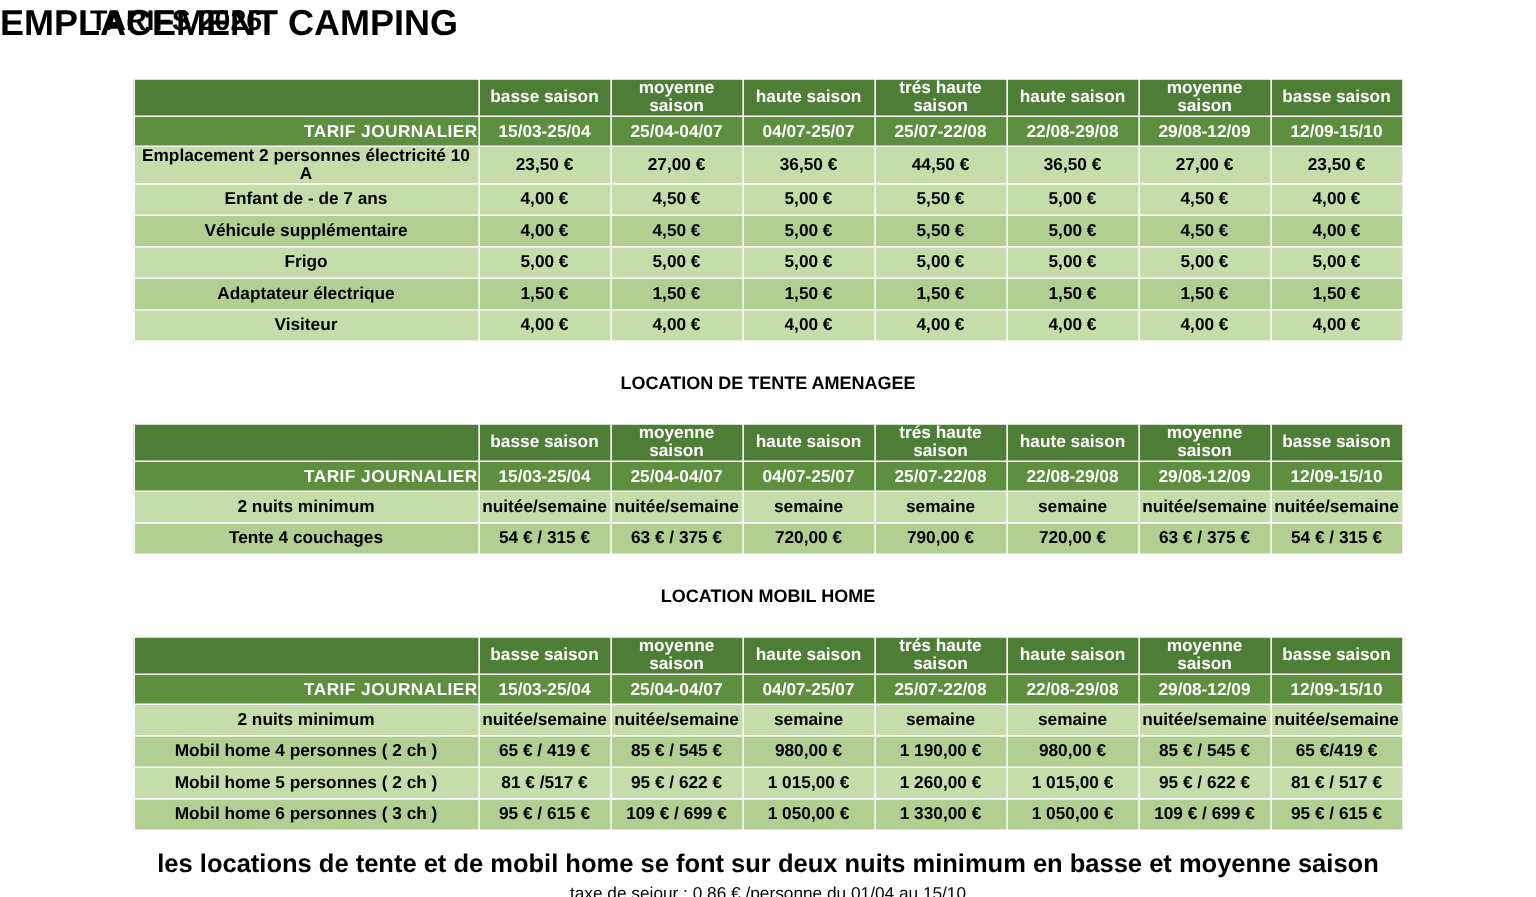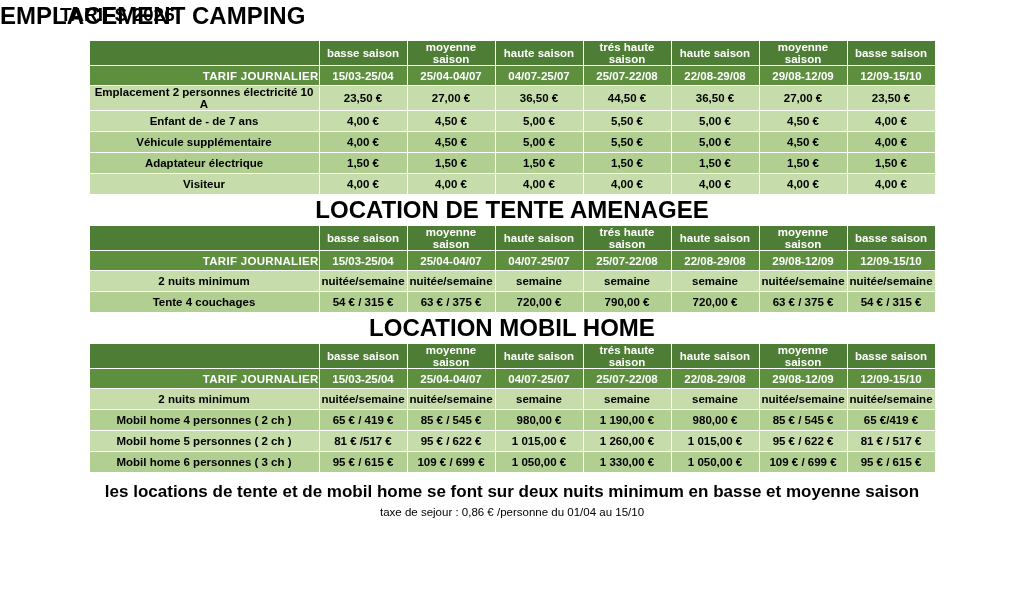--- a/index.html
+++ b/index.html
@@ -16,21 +16,21 @@
   }
   .page {
     position: relative;
     width: 1024px;
     height: 598px;
   }
   
   table.price {
     border-collapse: collapse;
     table-layout: fixed;
-    margin: 0 auto;
+    margin: 12px auto;
   }
   table.price td, table.price th {
     border: 1px solid #ffffff;
     font-size: 11.5px;
     text-align: center;
     vertical-align: middle;
     padding: 0;
     height: 20px;
     font-weight: bold;
     color: #000;
@@ -94,21 +94,21 @@
   .title-block .mid {
     position: absolute;
     left: 0;
     right: 0;
     top: 2px;
     font-size: 24px;
     font-weight: bold;
   }
   .title-only {
     text-align: center;
-    font-size: 24px;
+    font-size: 12px;
     font-weight: bold;
     height: 30px;
     line-height: 30px;
   }
 </style>
 </head>
 <body>
 
 <div class="page">
 
@@ -173,20 +173,30 @@
       <tr class="d1">
         <td class="label">Véhicule supplémentaire</td>
         <td>4,00 €</td>
         <td>4,50 €</td>
         <td>5,00 €</td>
         <td>5,50 €</td>
         <td>5,00 €</td>
         <td>4,50 €</td>
         <td>4,00 €</td>
       </tr>
+      <tr class="d0">
+        <td class="label">Frigo</td>
+        <td>5,00 €</td>
+        <td>5,00 €</td>
+        <td>5,00 €</td>
+        <td>5,00 €</td>
+        <td>5,00 €</td>
+        <td>5,00 €</td>
+        <td>5,00 €</td>
+      </tr>
       <tr class="d1">
         <td class="label">Adaptateur électrique</td>
         <td>1,50 €</td>
         <td>1,50 €</td>
         <td>1,50 €</td>
         <td>1,50 €</td>
         <td>1,50 €</td>
         <td>1,50 €</td>
         <td>1,50 €</td>
       </tr>

